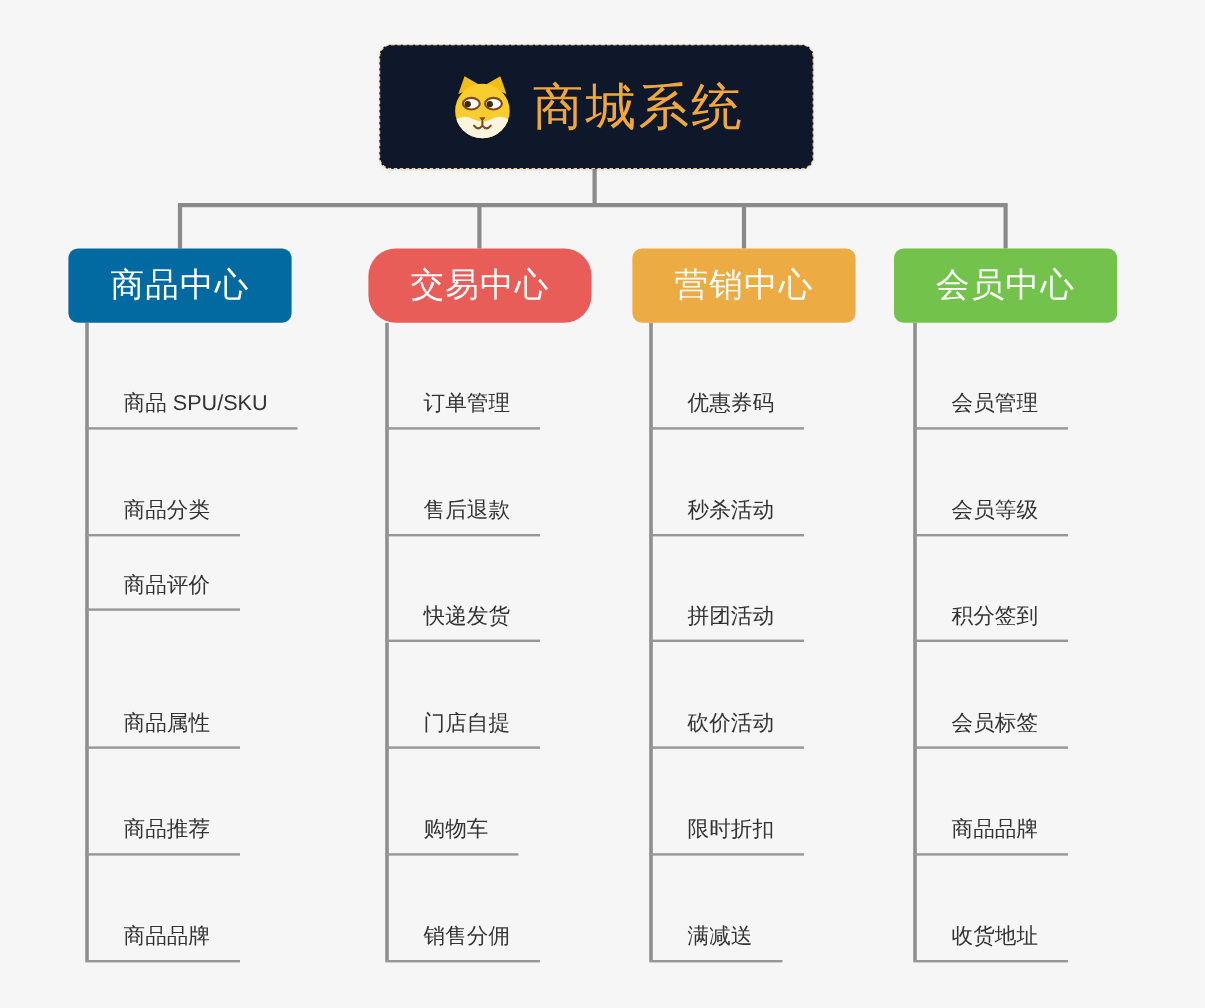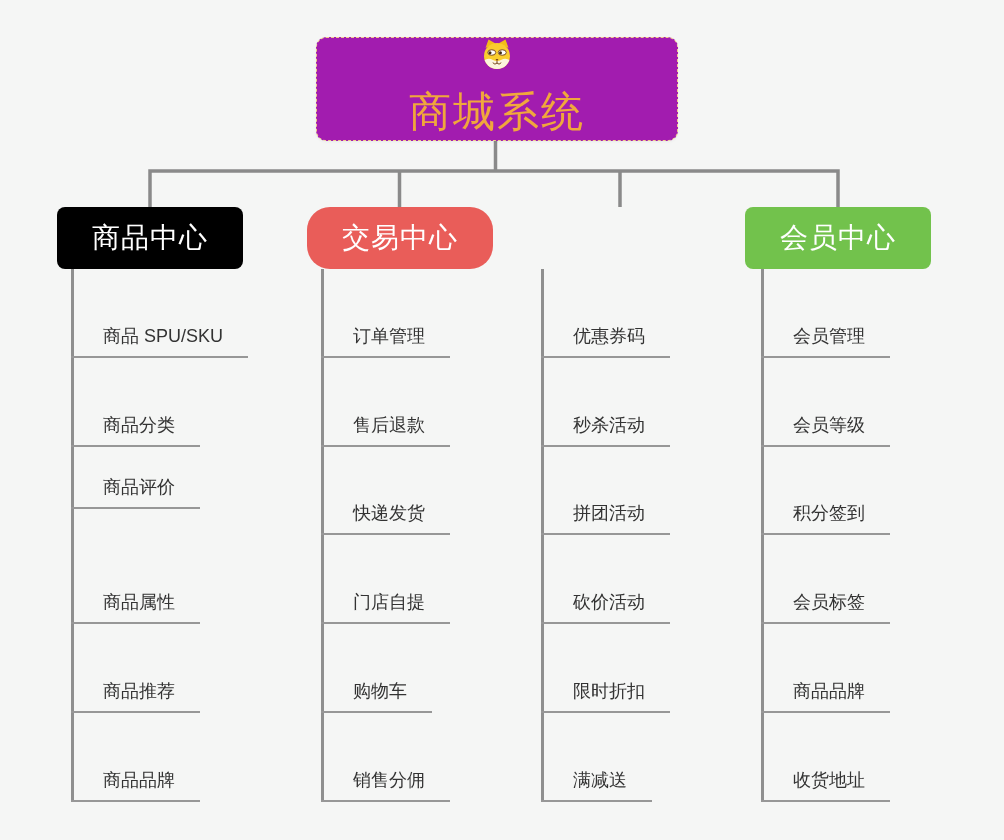--- a/index.html
+++ b/index.html
@@ -65,43 +65,44 @@
 
   <svg class="connectors">
     <path d="M495.5,139 V171 M150,207 V171 H838 V207 M399.5,171 V207 M620,171 V207" fill="none" stroke="#8a8a8a" stroke-width="3.5"></path>
   </svg>
 
   <div class="trunk t1"></div>
   <div class="trunk t2"></div>
   <div class="trunk t3"></div>
   <div class="trunk t4"></div>
 
-  <div class="root-node" style="border-color: rgb(242, 204, 141); background: #a21caf; flex-direction: column;">
+  <div class="root-node" style="border-color: rgb(242, 204, 141); background: #0f172a;">
     <svg class="doge" viewBox="0 0 64 64">
       <path d="M9,20 L15,3 L29,11 Z" fill="#f3bd17"></path>
       <path d="M55,20 L49,3 L35,11 Z" fill="#f3bd17"></path>
       <circle cx="32" cy="36" r="26" fill="#f9cd2e"></circle>
       <clipPath id="headclip">
           <circle cx="32" cy="36" r="26"></circle>
         </clipPath>
       <g clip-path="url(#headclip)">
         <path d="M4,46 Q14,38 24,44 Q32,48 40,44 Q50,38 60,46 L60,64 L4,64 Z" fill="#fcf4dd"></path>
       </g>
       <ellipse cx="21.5" cy="29" rx="8" ry="5.5" fill="#ffffff" stroke="#7a4a1e" stroke-width="2"></ellipse>
       <circle cx="18" cy="29.5" r="3" fill="#3f2a12"></circle>
       <ellipse cx="42.5" cy="29" rx="8" ry="5.5" fill="#ffffff" stroke="#7a4a1e" stroke-width="2"></ellipse>
       <circle cx="39" cy="29.5" r="3" fill="#3f2a12"></circle>
       <path d="M29,42 L35,42 L32,46 Z" fill="#7a4a1e"></path>
       <path d="M32,46 V50 M24,50 Q28,55 32,50 Q36,55 40,50" fill="none" stroke="#7a4a1e" stroke-width="2" stroke-linecap="round"></path>
     </svg>
     <span class="root-label" style="color: rgb(240, 167, 60);">商城系统</span>
   </div>
 
-  <div class="branch-node b1" style="background: #000000;">商品中心</div>
+  <div class="branch-node b1" style="background: #0369a1;">商品中心</div>
   <div class="branch-node b2" style="background: rgb(233, 93, 89);">交易中心</div>
+  <div class="branch-node b3" style="background: rgb(236, 171, 67);">营销中心</div>
   <div class="branch-node b4" style="background: rgb(114, 194, 76);">会员中心</div>
 
   <div class="leaf" style="left:71px;top:322px">商品 SPU/SKU</div>
   <div class="leaf" style="left:71px;top:411px">商品分类</div>
   <div class="leaf" style="left:71px;top:473px">商品评价</div>
   <div class="leaf" style="left:71px;top:588px">商品属性</div>
   <div class="leaf" style="left:71px;top:677px">商品推荐</div>
   <div class="leaf" style="left:71px;top:766px">商品品牌</div>
 
   <div class="leaf" style="left:321px;top:322px">订单管理</div>

